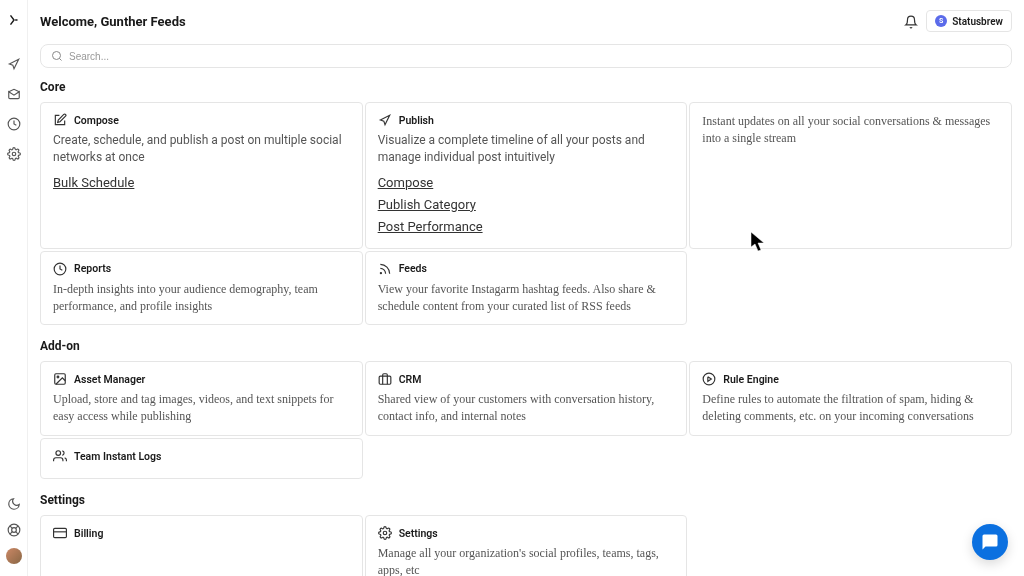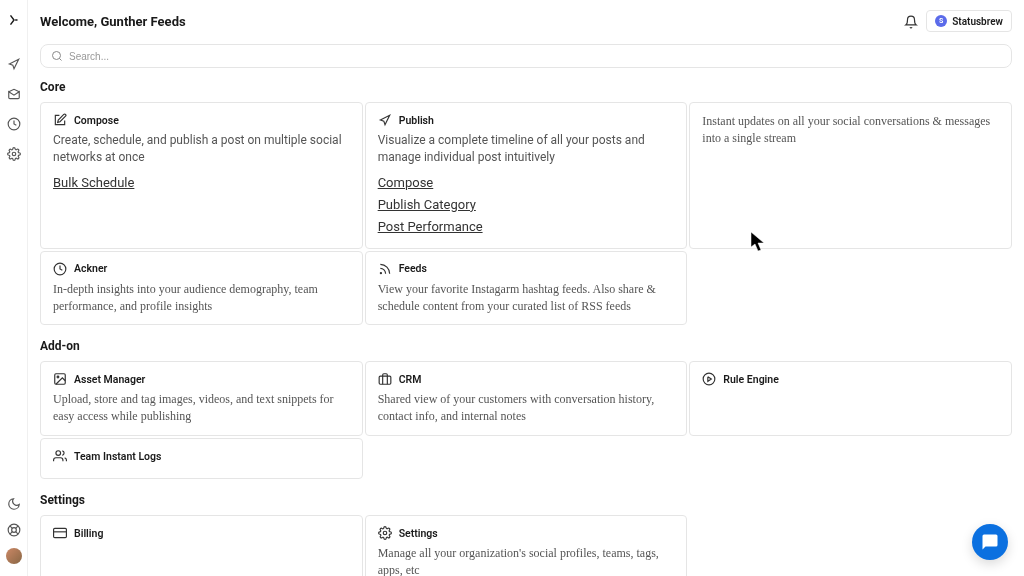--- a/index.html
+++ b/index.html
@@ -143,21 +143,21 @@
     </div>
     <div class="card">
       <div class="card-desc">Instant updates on all your social conversations &amp; messages into a single stream</div>
     </div>
     <div class="card">
       <div class="card-header">
         <svg class="card-icon" viewBox="0 0 24 24" fill="none" stroke="currentColor" stroke-width="2">
             <circle cx="12" cy="12" r="10"></circle>
             <path d="M12 6v6l4 2"></path>
           </svg>
-        <div class="card-title">Ackner</div>
+        <div class="card-title">Reports</div>
       </div>
       <div class="card-desc">In-depth insights into your audience demography, team performance, and profile insights</div>
     </div>
     <div class="card">
       <div class="card-header">
         <svg class="card-icon" viewBox="0 0 24 24" fill="none" stroke="currentColor" stroke-width="2">
             <path d="M4 11a9 9 0 019 9M4 4a16 16 0 0116 16"></path>
             <circle cx="5" cy="19" r="1"></circle>
           </svg>
         <div class="card-title">Feeds</div>
@@ -190,20 +190,21 @@
       <div class="card-desc">Shared view of your customers with conversation history, contact info, and internal notes</div>
     </div>
     <div class="card">
       <div class="card-header">
         <svg class="card-icon" viewBox="0 0 24 24" fill="none" stroke="currentColor" stroke-width="2">
             <circle cx="12" cy="12" r="10"></circle>
             <polyline points="10 8 16 12 10 16 10 8"></polyline>
           </svg>
         <div class="card-title">Rule Engine</div>
       </div>
+      <div class="card-desc">Define rules to automate the filtration of spam, hiding &amp; deleting comments, etc. on your incoming conversations</div>
     </div>
     <div class="card">
       <div class="card-header">
         <svg class="card-icon" viewBox="0 0 24 24" fill="none" stroke="currentColor" stroke-width="2">
             <path d="M17 21v-2a4 4 0 00-4-4H5a4 4 0 00-4 4v2"></path>
             <circle cx="9" cy="7" r="4"></circle>
             <path d="M23 21v-2a4 4 0 00-3-3.87M16 3.13a4 4 0 010 7.75"></path>
           </svg>
         <div class="card-title">Team Instant Logs</div>
       </div>

